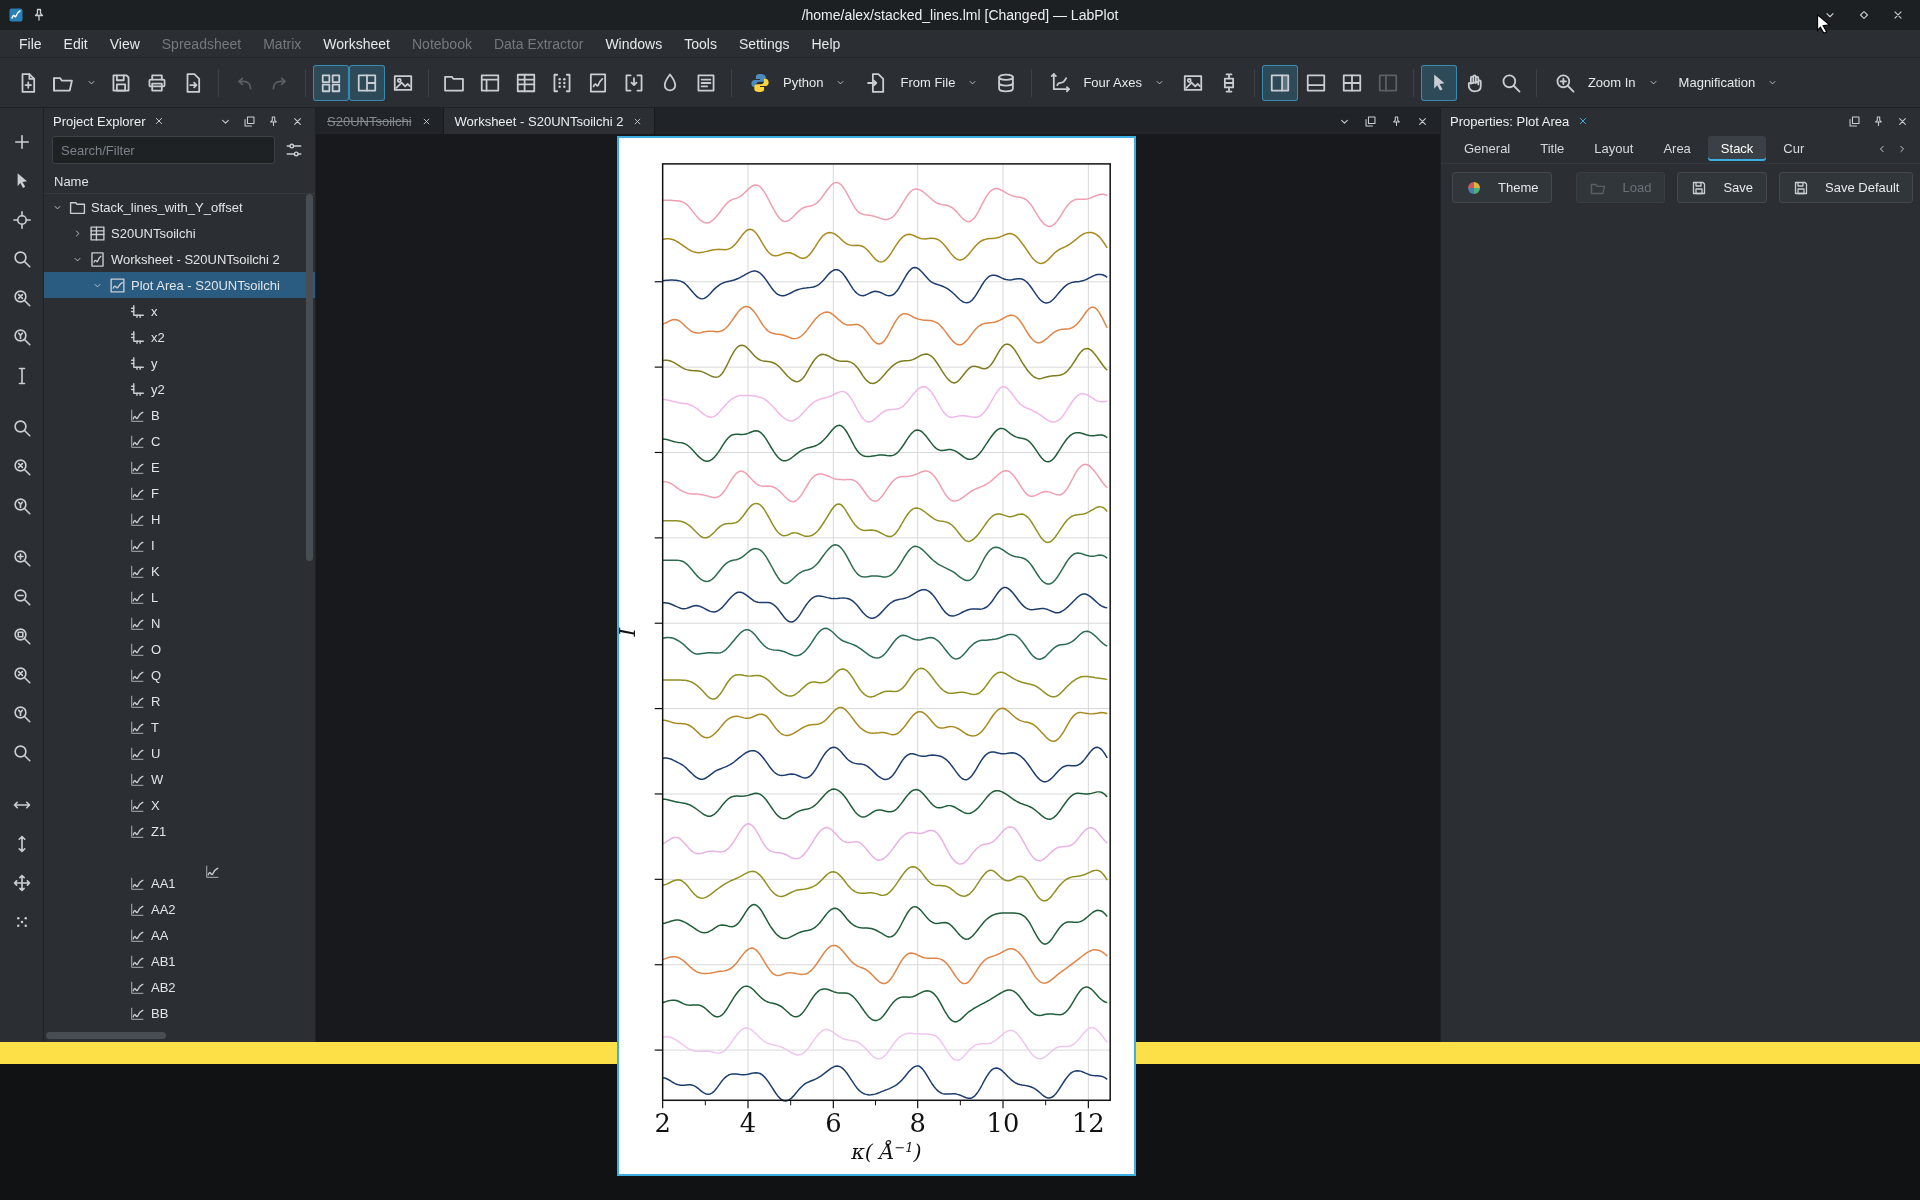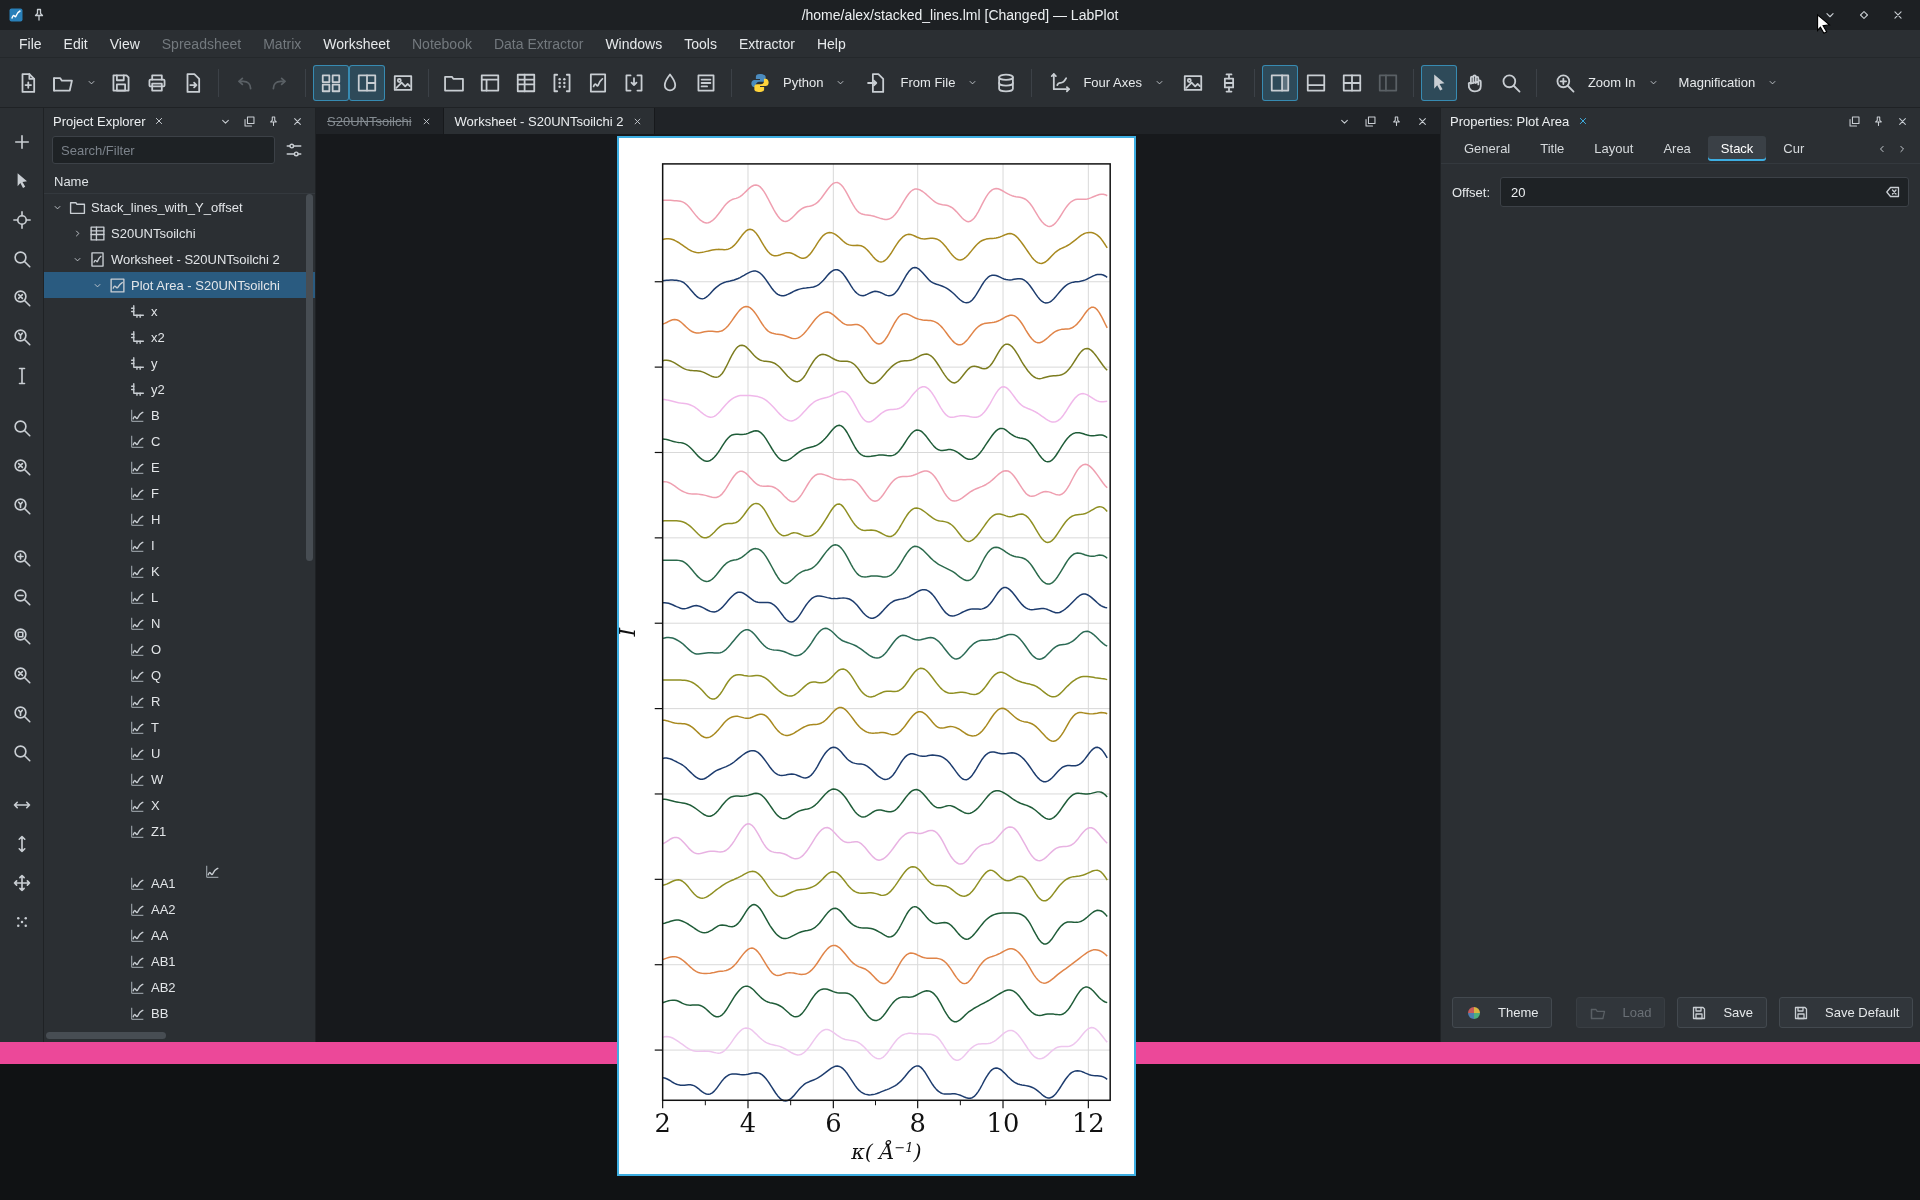--- a/index.html
+++ b/index.html
@@ -1,17 +1,17 @@
 <!DOCTYPE html>
 <html><head>
 <meta charset="utf-8">
 <style>
   *{box-sizing:border-box;margin:0;padding:0}
   html,body{width:1920px;height:1200px;overflow:hidden;background:#101214}
-  .app{position:absolute;inset:0;width:1920px;height:1064px;background:#ec4899;
+  .app{position:absolute;inset:0;width:1920px;height:1064px;background:#fde047;
        font-family:"Liberation Sans",sans-serif;color:#e6e9eb;font-size:13px;-webkit-user-select:none}
 
   .icon{display:inline-block;width:16px;height:16px;flex:0 0 auto}
   .icon svg{width:100%;height:100%;display:block}
   .icon .s{stroke:#c9ced3;fill:none;stroke-width:1.3;stroke-linecap:round;stroke-linejoin:round}
   .icon .f{fill:#c9ced3;stroke:none}
   .accent .s{stroke:#3daee2}
 
   
   .titlebar{position:absolute;left:0;top:0;right:0;height:30px;background:#1d2023;
@@ -177,21 +177,21 @@
       <span class="menu-item">File</span>
       <span class="menu-item">Edit</span>
       <span class="menu-item">View</span>
       <span class="menu-item disabled">Spreadsheet</span>
       <span class="menu-item disabled">Matrix</span>
       <span class="menu-item">Worksheet</span>
       <span class="menu-item disabled">Notebook</span>
       <span class="menu-item disabled">Data Extractor</span>
       <span class="menu-item">Windows</span>
       <span class="menu-item">Tools</span>
-      <span class="menu-item">Extractor</span>
+      <span class="menu-item">Settings</span>
       <span class="menu-item">Help</span>
     </div>
   <div class="toolbar" id="toolbar">
       <div class="tb-btn">
         <span class="icon">
           <svg viewBox="0 0 16 16">
             <path class="s" d="M4 1.5h5L12.5 5v9.5H4z"></path>
             <path class="s" d="M9 1.5V5h3.5"></path>
             <path class="s" d="M6.2 9.5h4M8.2 7.5v4"></path>
           </svg>
@@ -1312,36 +1312,20 @@
             </span>
             <span class="hdr-ic">
               <span class="icon">
                 <svg viewBox="0 0 16 16">
                   <path class="s" d="M6.5 4.5 10 8l-3.5 3.5"></path>
                 </svg>
               </span>
             </span>
           </span>
         </div>
-      <div class="props-body">
-        <div class="offset-row">
-          <span class="offset-label">Offset:</span>
-          <span class="offset-input-wrap">
-            <input class="offset-input" value="20" style="">
-            <span class="clear-btn" id="clearbtn">
-                <span class="icon">
-                  <svg viewBox="0 0 16 16">
-                    <path class="s" d="M5.5 3.5h8v9h-8L1.8 8z"></path>
-                    <path class="s" d="M7.5 6 11 10M11 6 7.5 10"></path>
-                  </svg>
-                </span>
-              </span>
-          </span>
-        </div>
-      </div>
       <div class="props-footer" id="props-footer">
           <div class="pf-btn">
             <span class="icon">
               <svg viewBox="0 0 16 16">
                 <path d="M8 8 8 2A6 6 0 0 1 14 8Z" style="fill:#d8b440;stroke:none"></path>
                 <path d="M8 8 14 8A6 6 0 0 1 8 14Z" style="fill:#4caf7d;stroke:none"></path>
                 <path d="M8 8 8 14A6 6 0 0 1 2 8Z" style="fill:#4c7daf;stroke:none"></path>
                 <path d="M8 8 2 8A6 6 0 0 1 8 2Z" style="fill:#c85a5a;stroke:none"></path>
               </svg>
             </span>

